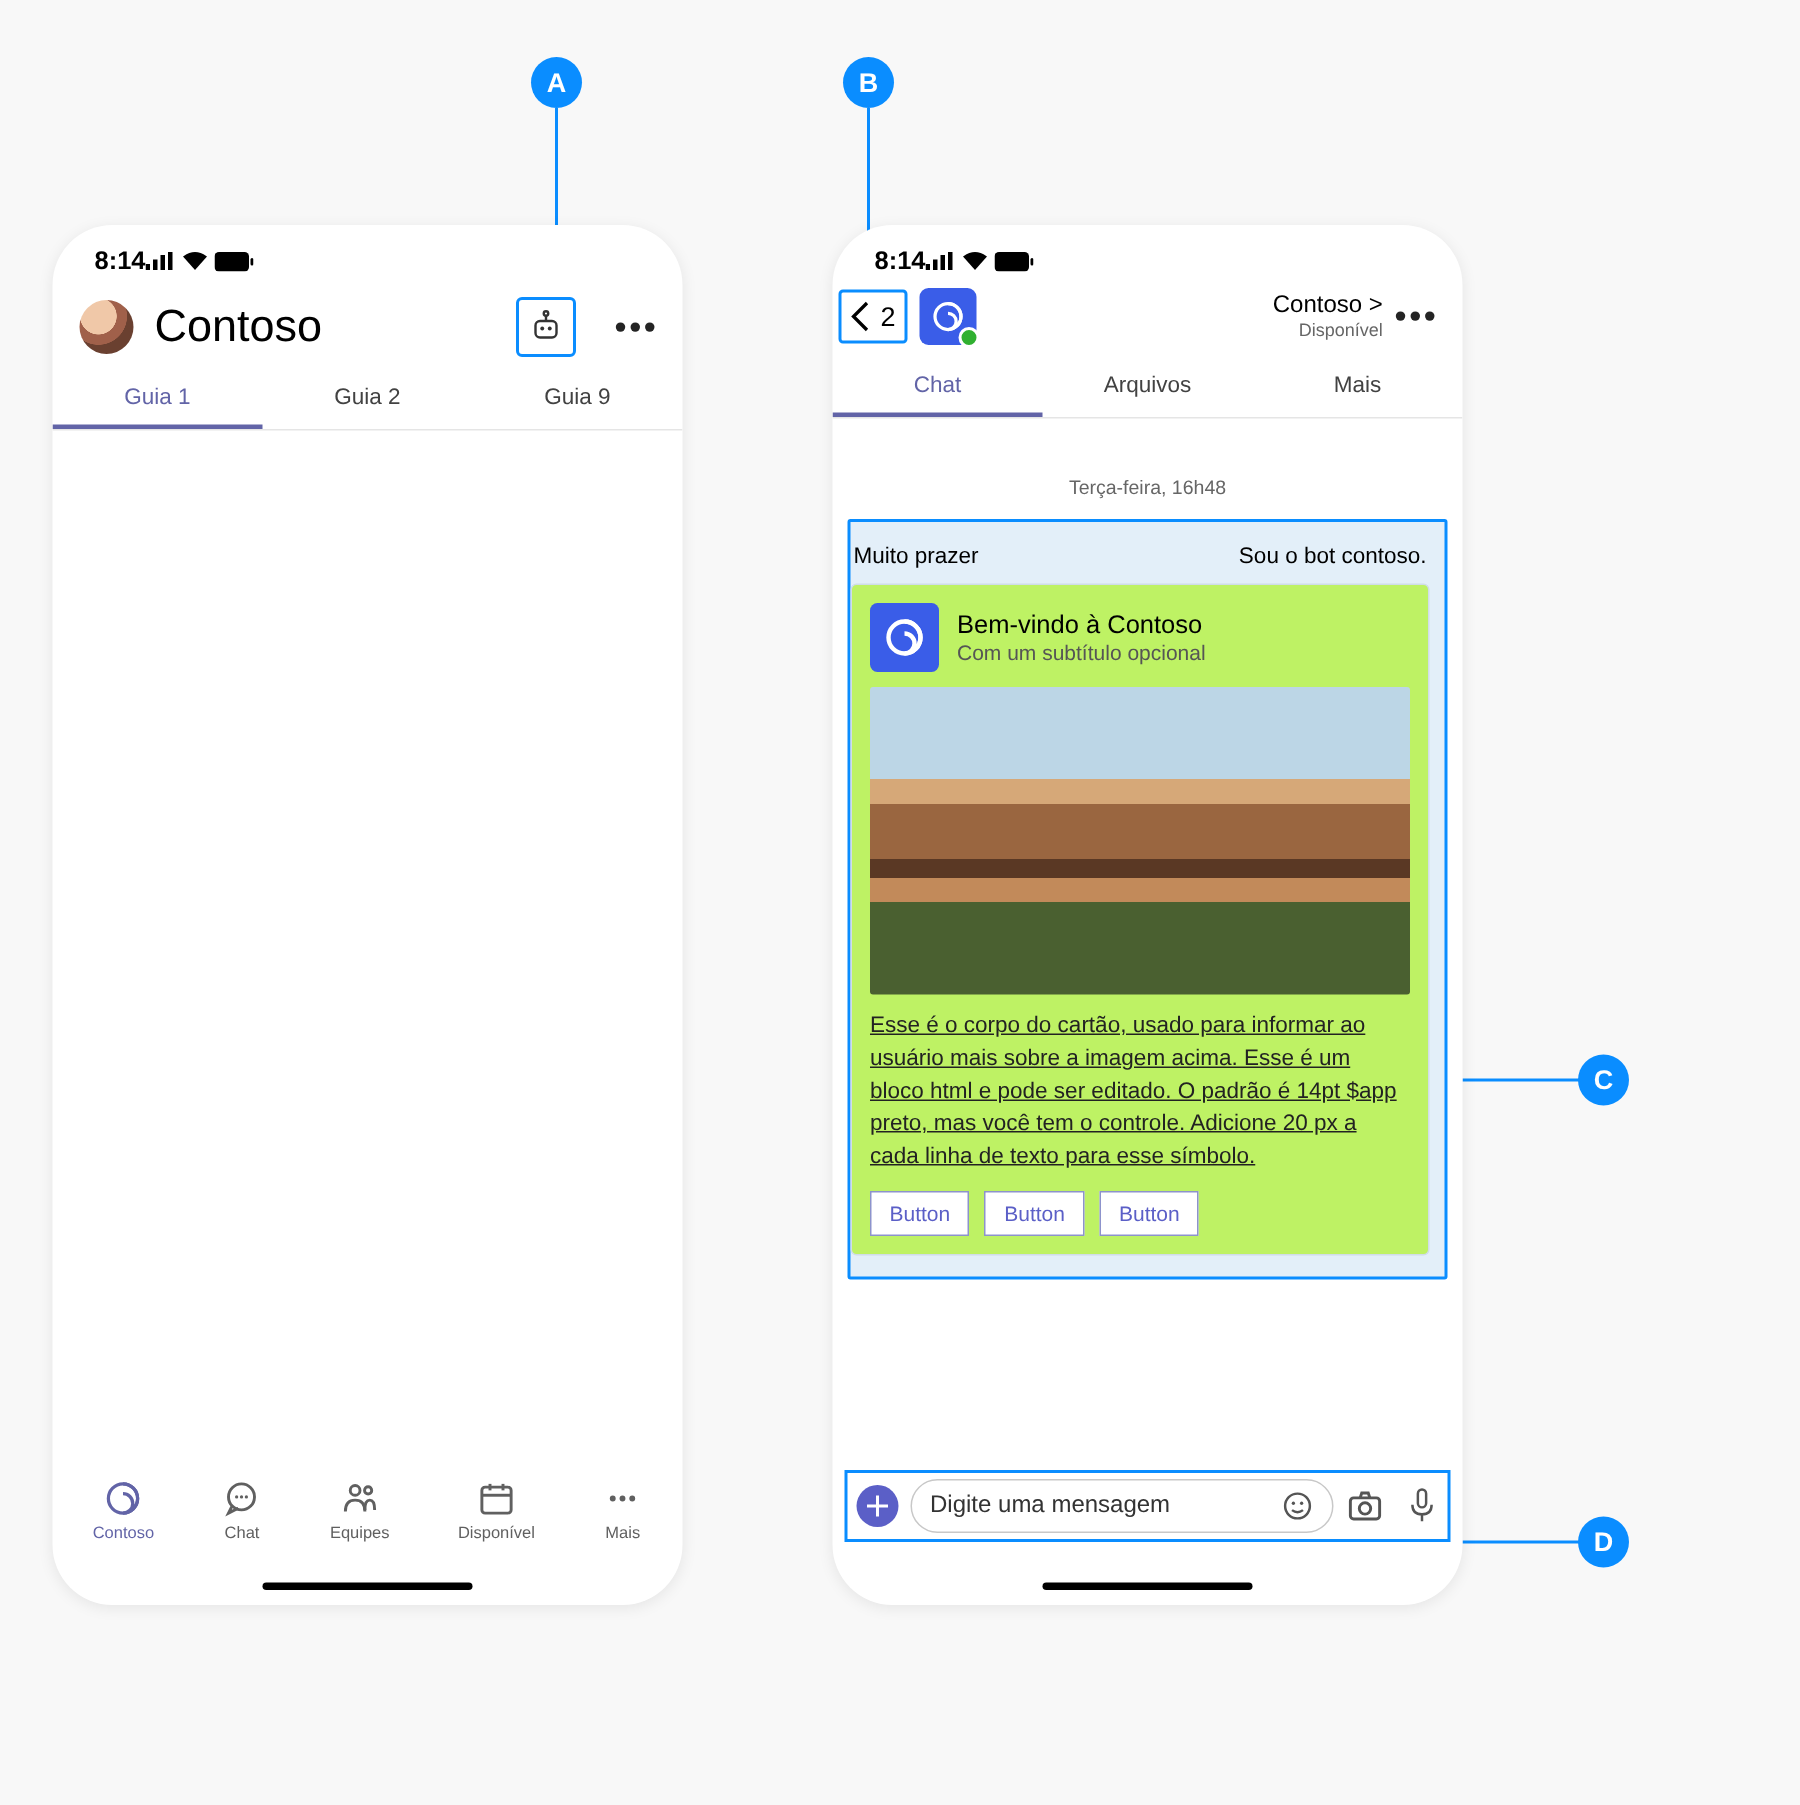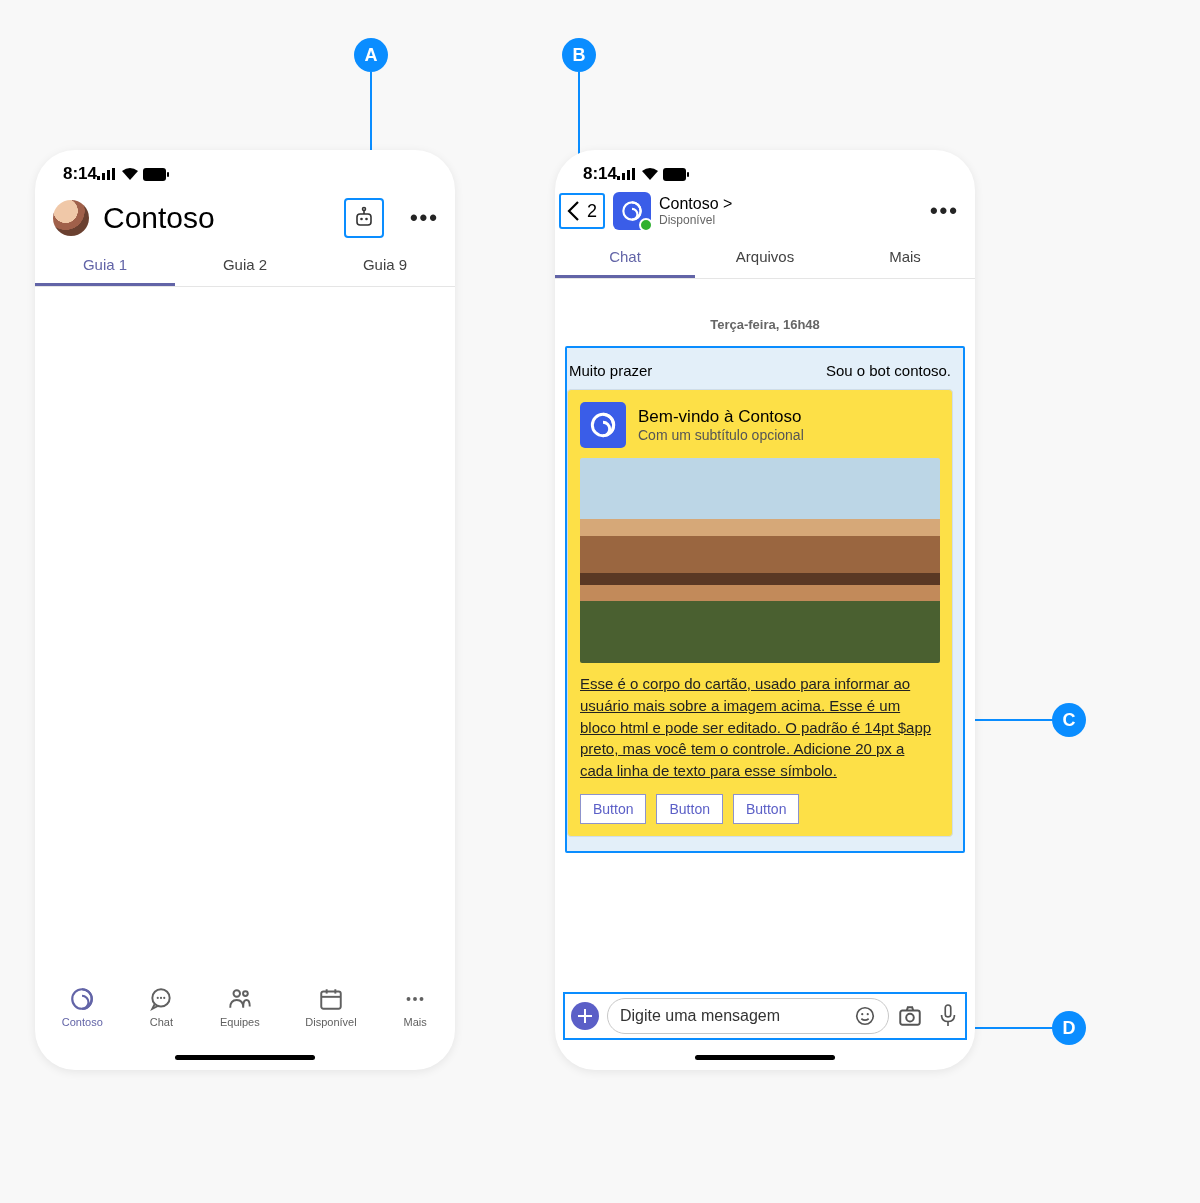--- a/index.html
+++ b/index.html
@@ -30,47 +30,47 @@
   .nav-item.active { color: #6264a7; }
   .nav-item svg { width: 26px; height: 26px; }
 
   
   .hdr2 { display: flex; align-items: center; padding: 2px 16px 6px 4px; gap: 8px; }
   .back-group { display: flex; align-items: center; border: 2px solid #0a8dff; border-radius: 3px; padding: 2px 6px 2px 2px; gap: 2px; cursor: pointer; }
   .back-count { font-size: 18px; }
   .bot-logo { width: 38px; height: 38px; background: #3a5de8; border-radius: 6px; display: flex; align-items: center; justify-content: center; position: relative; }
   .bot-logo svg { width: 26px; height: 26px; }
   .presence-dot { position: absolute; bottom: -2px; right: -2px; width: 14px; height: 14px; background: #30b030; border: 2px solid #fff; border-radius: 50%; }
-  .bot-name-col { flex: 1; display: flex; flex-direction: column; }
+  .bot-name-col { flex: 1; display: flex; flex-direction: column; text-align: right; }
   .bot-name { font-size: 16px; }
   .bot-status { font-size: 12px; color: #666; }
 
   
   .tabs2 { display: flex; border-bottom: 1px solid #e5e5e5; }
   .tab2 { flex: 1; text-align: center; padding: 12px 0 10px; font-size: 15px; color: #424242; cursor: pointer; }
   .tab2.active { color: #6264a7; border-bottom: 3px solid #6264a7; font-weight: 500; }
 
   
   .chat-area { padding: 10px 10px 0 10px; height: 680px; overflow: hidden; }
-  .timestamp { text-align: center; font-size: 13px; color: #666; padding: 28px 0 14px; font-weight: bold; }
+  .timestamp { text-align: center; font-size: 13px; color: #666; padding: 28px 0 14px; }
   .card-wrap { background: #e3eff9; border: 2px solid #0a8dff; border-radius: 2px; padding: 10px 10px 14px 0; }
   .card-text-row { display: flex; justify-content: space-between; font-size: 15px; padding: 4px 2px 10px 2px; }
-  .nested-card { background: #fde047; border: 1px solid #d0dde8; border-radius: 4px; padding: 12px 12px; }
+  .nested-card { background: #bef264; border: 1px solid #d0dde8; border-radius: 4px; padding: 12px 12px; }
   .card-hdr { display: flex; align-items: center; gap: 12px; margin-bottom: 10px; }
   .card-logo { width: 46px; height: 46px; background: #3a5de8; border-radius: 5px; display: flex; align-items: center; justify-content: center; }
   .card-logo svg { width: 32px; height: 32px; }
   .card-title { font-size: 17px; font-weight: 500; }
   .card-subtitle { font-size: 14px; color: #555; }
   .card-img { width: 100%; height: 205px; border-radius: 2px; background: linear-gradient(#bcd6e6 0 30%, #d6a878 30% 38%, #9a6640 38% 56%, #5a3824 56% 62%, #c28a5a 62% 70%, #4a6030 70% 100%); margin-bottom: 10px; }
   .card-body { font-size: 15px; line-height: 1.45; color: #222; margin-bottom: 12px; text-decoration: underline; }
   .btn-row { display: flex; gap: 10px; }
   .card-btn { border: 1.4px solid #8d93cc; color: #5b5fc7; background: #fff; border-radius: 0; padding: 6px 12px; font-size: 14px; cursor: pointer; }
 
   
-  .compose { position: absolute; bottom: 30px; left: 8px; right: 8px; display: flex; align-items: center; gap: 8px; border: 2px solid #0a8dff; padding: 4px 6px; }
+  .compose { position: absolute; bottom: 42px; left: 8px; right: 8px; display: flex; align-items: center; gap: 8px; border: 2px solid #0a8dff; padding: 4px 6px; }
   .compose-plus { width: 28px; height: 28px; background: #5b5fc7; border-radius: 50%; color: #fff; display: flex; align-items: center; justify-content: center; font-size: 20px; cursor: pointer; }
   .compose-input { flex: 1; border: 1.2px solid #c8c8c8; border-radius: 18px; height: 36px; display: flex; align-items: center; padding: 0 12px; font-size: 16px; color: #333; justify-content: space-between; }
   .compose-icons { display: flex; gap: 14px; align-items: center; }
 
   
   .callout { position: absolute; width: 34px; height: 34px; background: #0a8dff; border-radius: 50%; color: #fff; display: flex; align-items: center; justify-content: center; font-size: 18px; font-weight: 600; }
   .line { position: absolute; background: #0a8dff; }
   .line-v { width: 2px; }
   .line-h { height: 2px; }
 </style>

